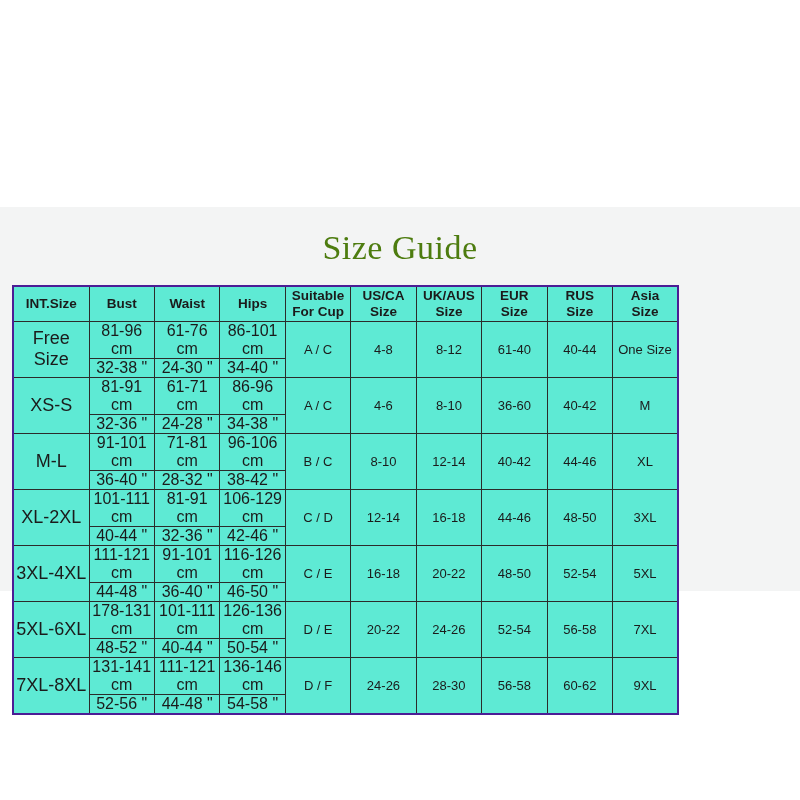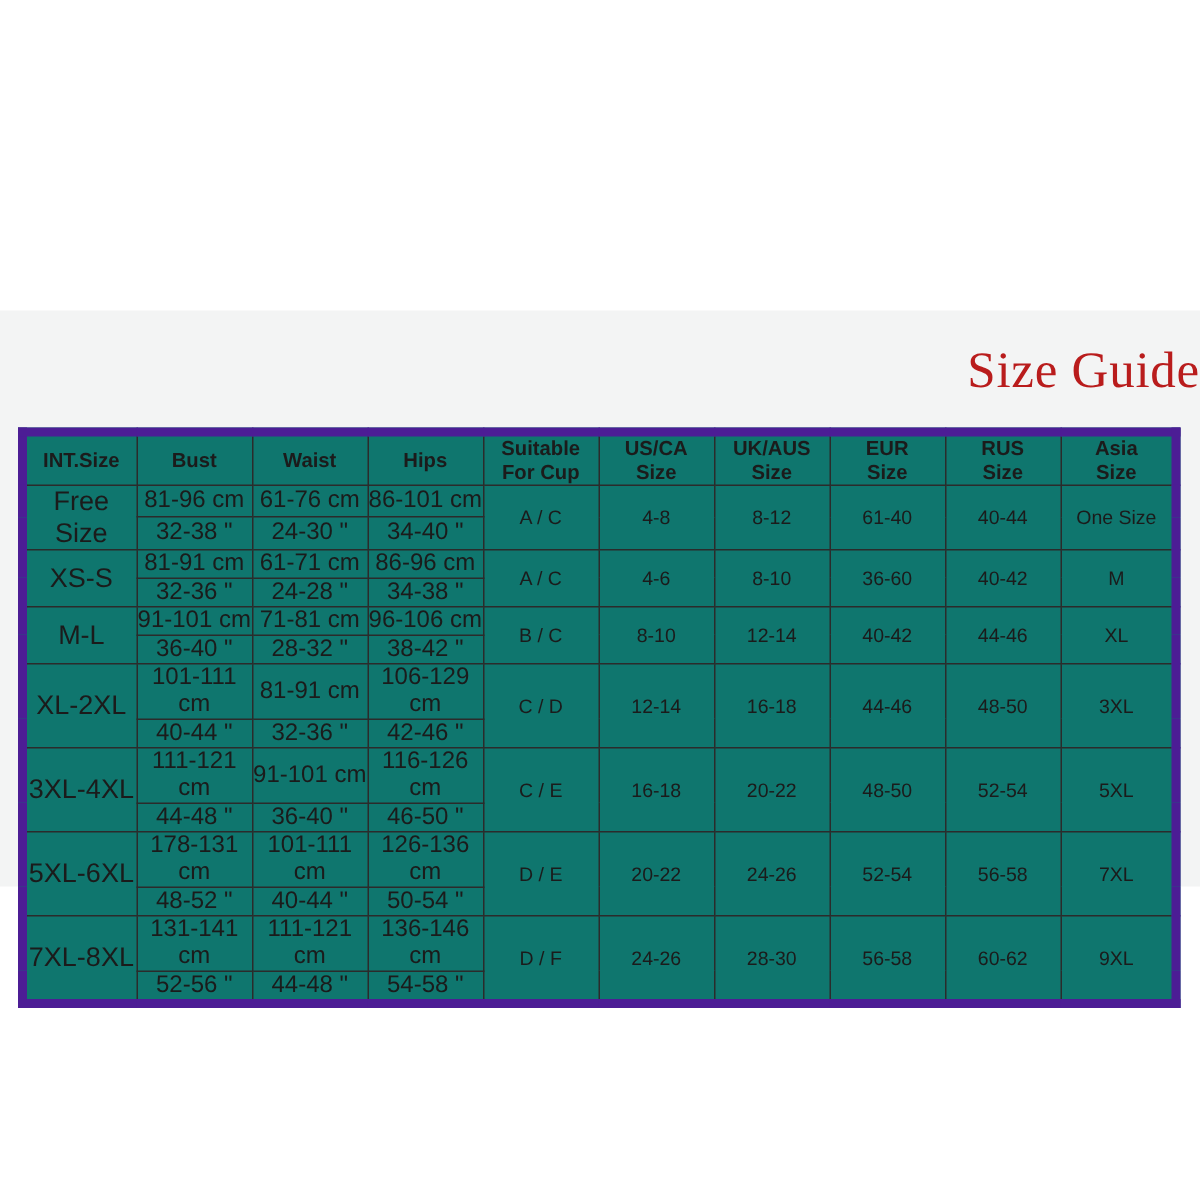--- a/index.html
+++ b/index.html
@@ -6,29 +6,29 @@
   body {
     width:800px; height:800px; background:#ffffff;
     font-family:"Liberation Sans", sans-serif;
     position:relative; overflow:hidden;
   }
   .panel {
     position:absolute; left:0; top:207px; width:800px; height:384px;
     background:#f3f4f4;
   }
   .title {
-    margin:0; padding-top:22px; text-align:right;
+    margin:0; padding-top:22px; text-align:center;
     font-family:"Liberation Serif", serif; font-weight:400;
-    font-size:34px; color:#b91c1c; letter-spacing:0.5px; line-height:38px;
+    font-size:34px; color:#4d7c0f; letter-spacing:0.5px; line-height:38px;
   }
   table.size-table {
     border-collapse:collapse; table-layout:fixed;
-    width:775px; margin:18px 13px 0 12px;
-    background:#0f766e;
-    border:6px solid #4c1d95;
+    width:667px; margin:18px 13px 0 12px;
+    background:#5eead4;
+    border:2px solid #4c1d95;
   }
   th, td {
     border:1px solid #2b2b2b;
     text-align:center; vertical-align:middle;
     color:#1b1b1b; padding:0; overflow:hidden;
   }
   thead tr { height:35px; }
   th { font-size:13.5px; font-weight:700; line-height:1.15; }
   tbody tr { height:18px; }
   td { font-size:13px; }

